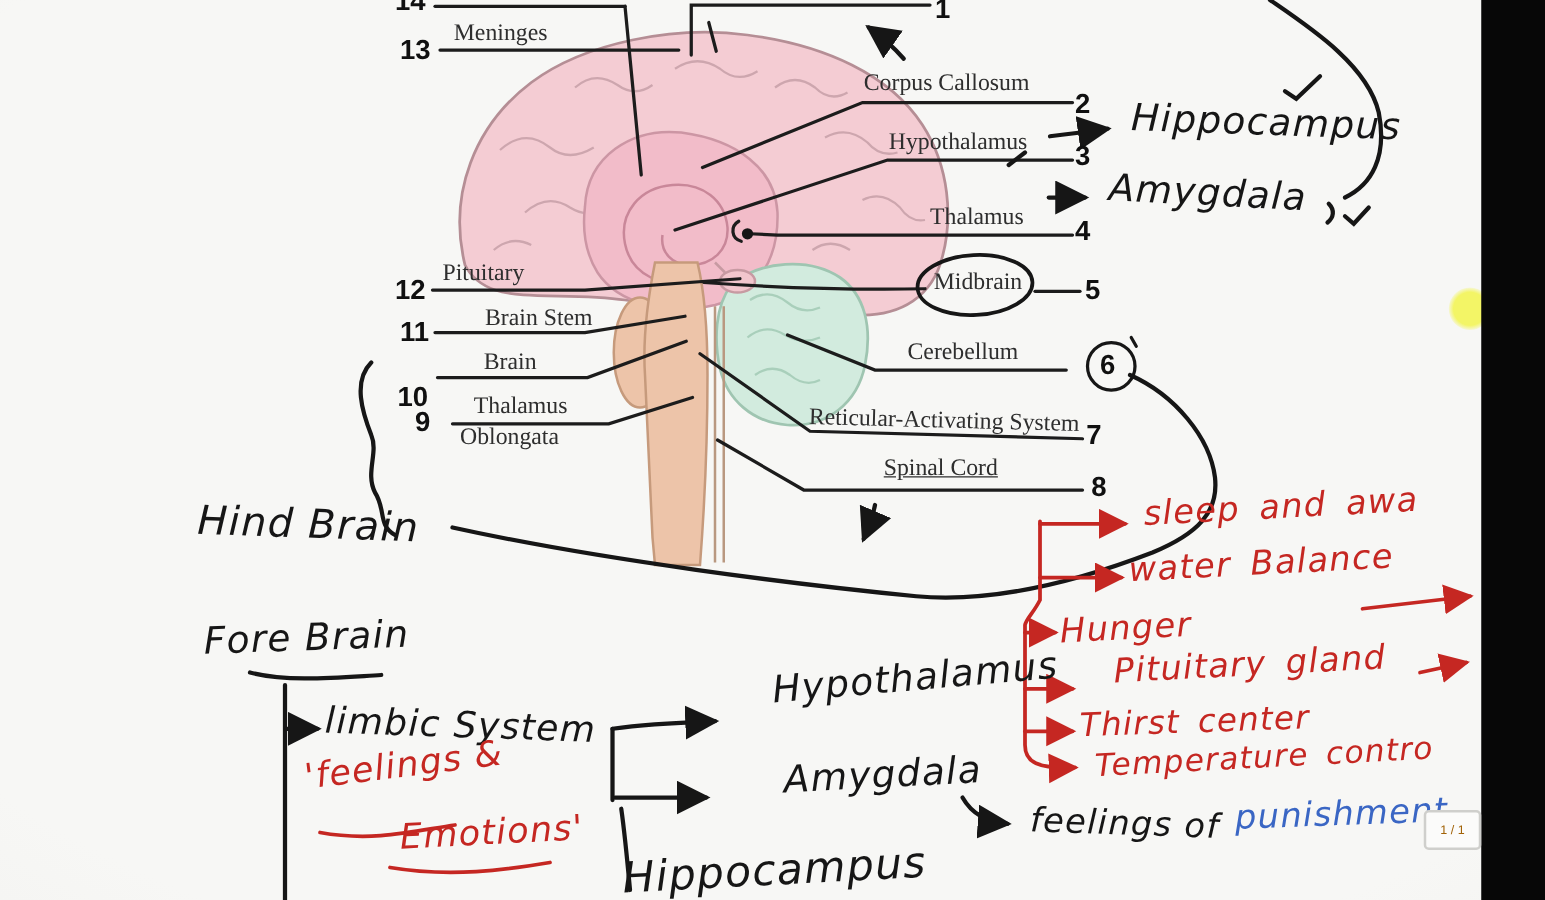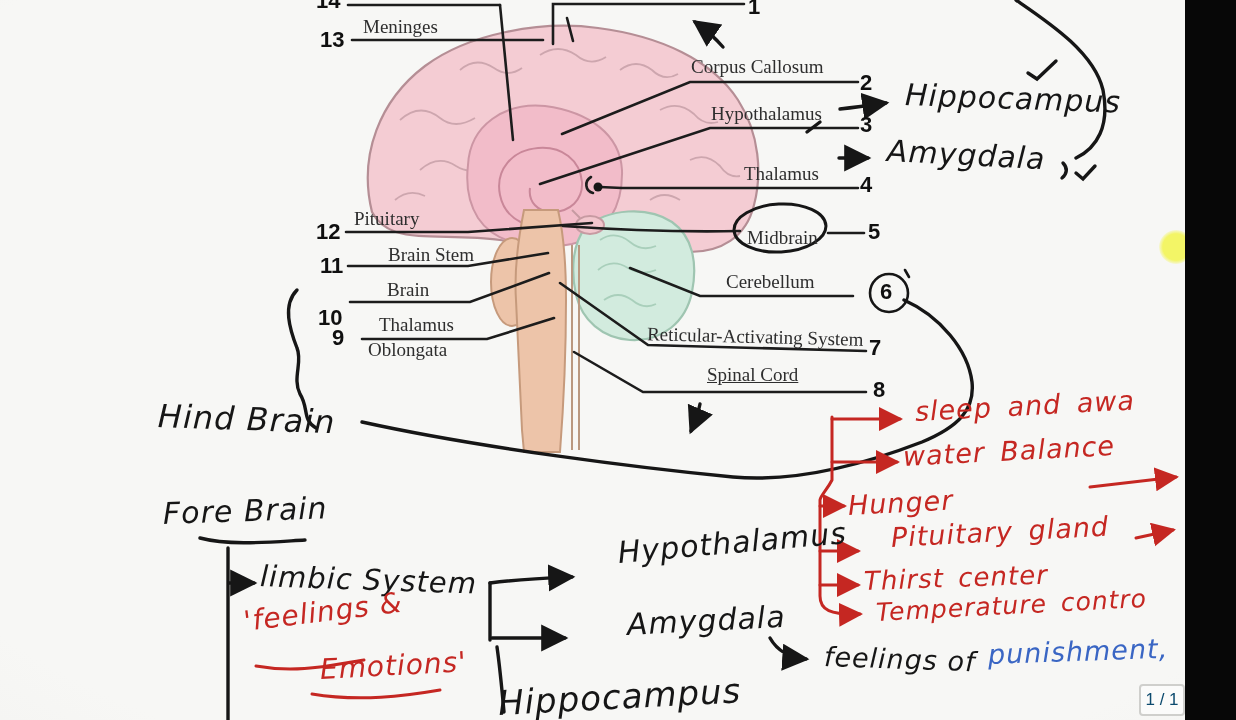--- a/index.html
+++ b/index.html
@@ -29,23 +29,23 @@
     font-family:"Liberation Sans", sans-serif; font-weight:700; font-style:italic;
     font-size:41px; color:#1f9e2a; letter-spacing:1px; line-height:1;
     text-shadow: 2px 2px 0 rgba(8,42,10,.85), -1px -1px 0 rgba(8,42,10,.5);
   }
   .black-bar { position:absolute; left:1185px; top:0; width:51px; height:720px;
     background:#070707; z-index:10; }
   .yellow-dot { position:absolute; left:1159px; top:230px; width:34px; height:34px;
     border-radius:50%; z-index:9;
     background: radial-gradient(circle, #f3f566 55%, rgba(243,245,102,0) 75%); }
   .pager {
-    position:absolute; left:1139px; top:684px; width:42px; height:28px; z-index:11;
+    position:absolute; left:1139px; top:648px; width:42px; height:28px; z-index:11;
     background:#fbfbfa; border:2px solid #cfcfcc; border-radius:4px;
-    font-size:17px; color:#0c4a6e; display:flex; align-items:center; justify-content:center;
+    font-size:10px; color:#a16207; display:flex; align-items:center; justify-content:center;
   }
 </style>
 </head>
 <body>
 
 <div class="stage">
 
   <svg class="art" width="1236" height="720" viewBox="0 0 1236 720">
     <defs>
       <marker id="mb" markerWidth="10" markerHeight="10" refX="7" refY="4" orient="auto">
@@ -171,21 +171,21 @@
 
   <div class="plabel" style="left:691px; top:57px;">Corpus Callosum</div>
   <div class="num" style="left:860px; top:72px;">2</div>
 
   <div class="plabel" style="left:711px; top:104px;">Hypothalamus</div>
   <div class="num" style="left:860px; top:114px;">3</div>
 
   <div class="plabel" style="left:744px; top:164px;">Thalamus</div>
   <div class="num" style="left:860px; top:174px;">4</div>
 
-  <div class="plabel" style="left:747px; top:228px;">Midbrain</div>
+  <div class="plabel" style="left:747px; top:216px;">Midbrain</div>
   <div class="num" style="left:868px; top:221px;">5</div>
 
   <div class="plabel" style="left:726px; top:272px;">Cerebellum</div>
   <div class="num" style="left:880px; top:281px;">6</div>
 
   <div class="plabel" style="left:647px; top:327px; transform:rotate(1.5deg);">Reticular-Activating System</div>
   <div class="num" style="left:869px; top:337px;">7</div>
 
   <div class="plabel" style="left:707px; top:365px;text-decoration:underline;">Spinal Cord</div>
   <div class="num" style="left:873px; top:379px;">8</div>

